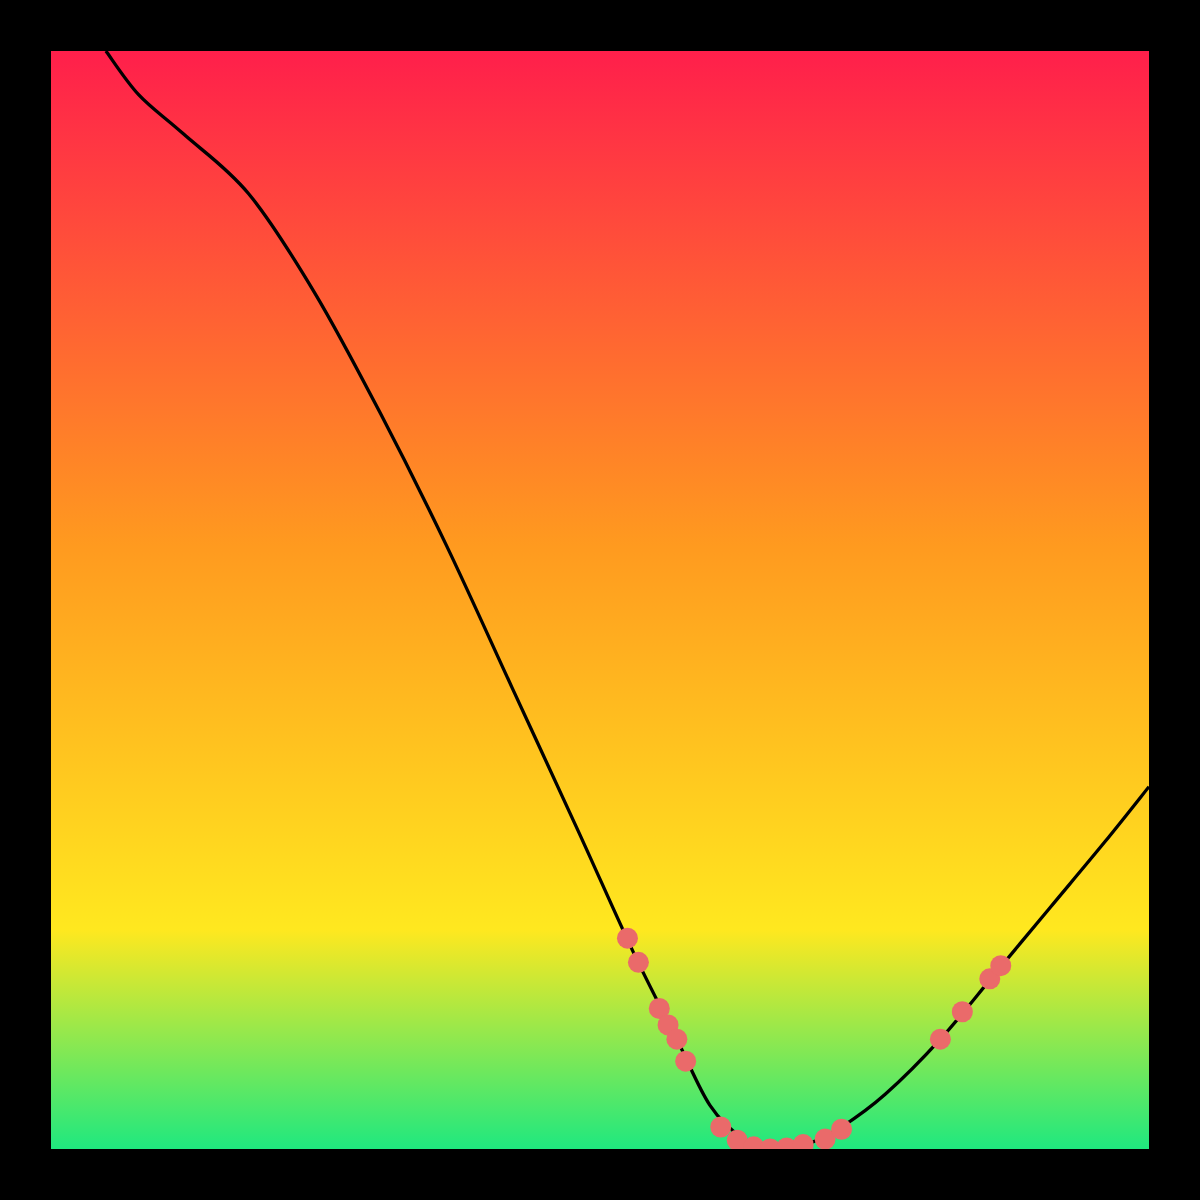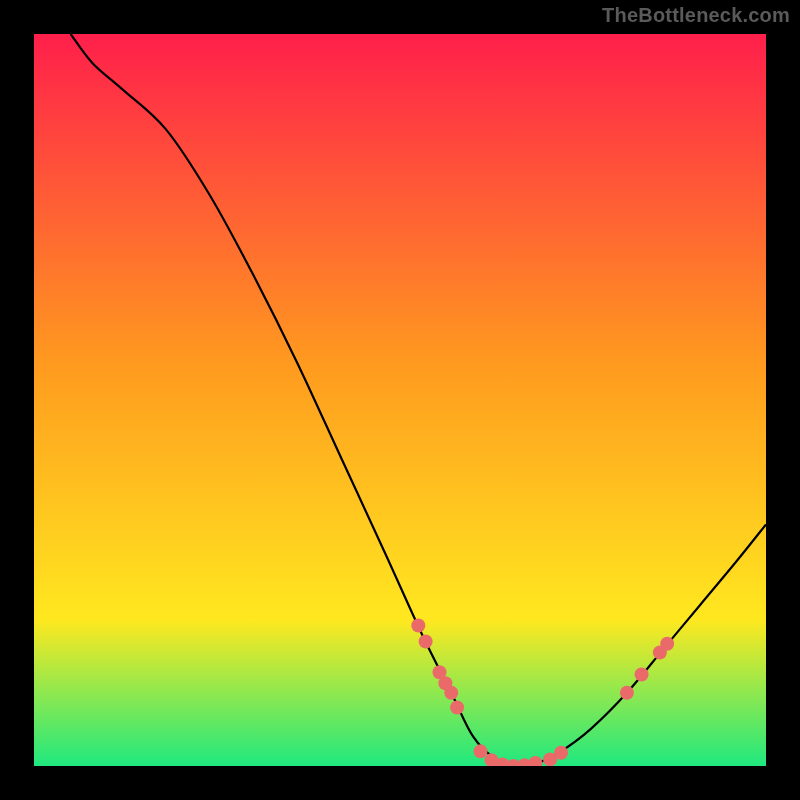--- a/index.html
+++ b/index.html
@@ -34,21 +34,20 @@
     top: 34px;
     width: 732px;
     height: 732px;
     display: block;
   }
 </style>
 </head>
 <body>
 
 <div class="frame">
-  <div class="watermark">TheBottleneck.com</div>
   <svg class="plot" viewBox="0 0 732 732" preserveAspectRatio="none">
     <defs>
       <linearGradient id="bg-grad" x1="0" y1="0" x2="0" y2="1">
         <stop id="g-stop-0" offset="0%" stop-color="#ff1f4b"></stop>
         <stop id="g-stop-1" offset="45%" stop-color="#ff9a1f"></stop>
         <stop id="g-stop-2" offset="80%" stop-color="#ffe81f"></stop>
         <stop id="g-stop-3" offset="100%" stop-color="#1fe87f"></stop>
       </linearGradient>
     </defs>
     <rect x="0" y="0" width="732" height="732" fill="url(#bg-grad)"></rect>

